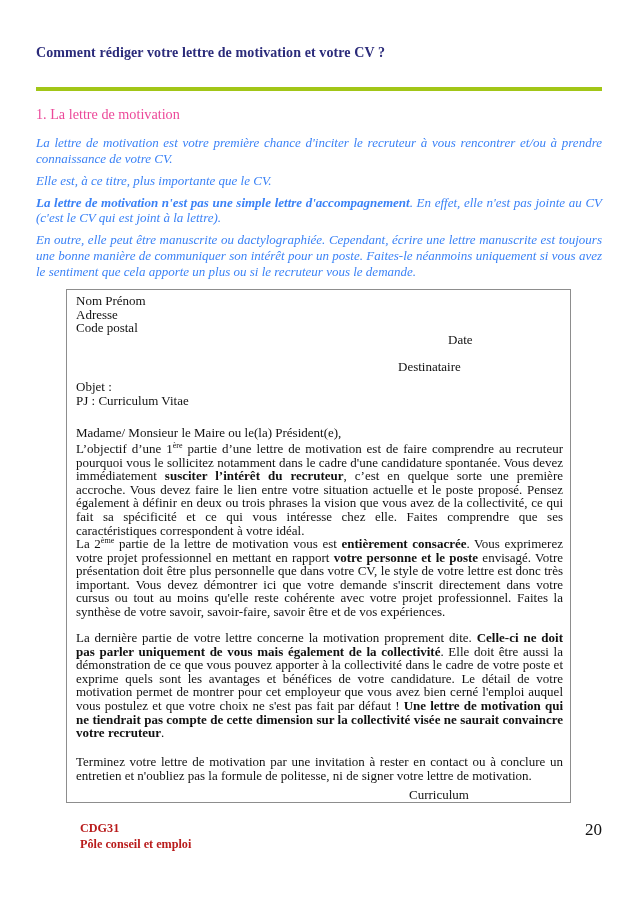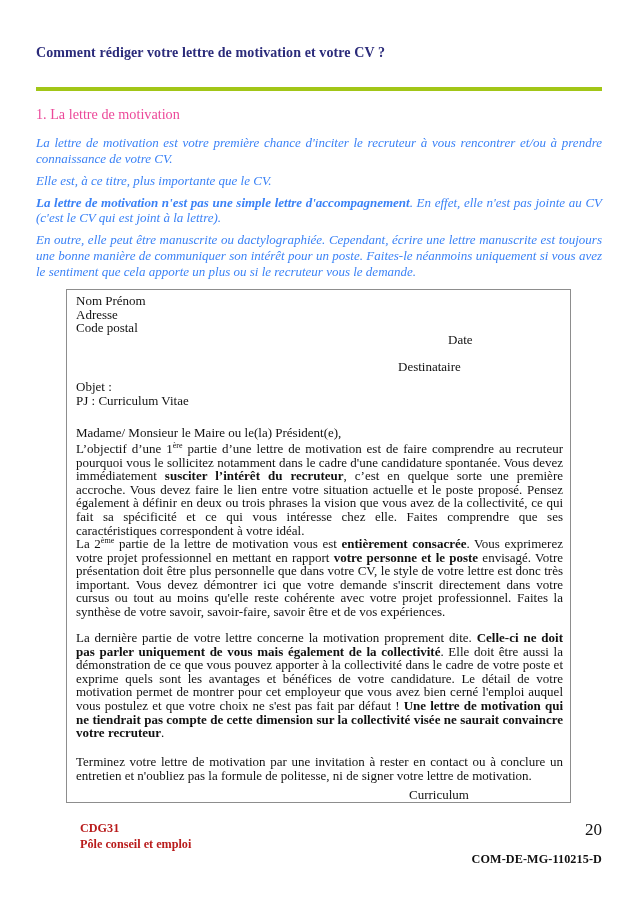--- a/index.html
+++ b/index.html
@@ -192,15 +192,14 @@
       <div class="lb-block lb-signature">Curriculum</div>
 
     </div>
   </div>
 
   <div class="footer-left">
     <div>CDG31</div>
     <div>Pôle conseil et emploi</div>
   </div>
   <div class="footer-page">20</div>
-  <div class="footer-ref">COM-DE-MG-110215-D</div>
 
 </div>
 
 </body></html>

